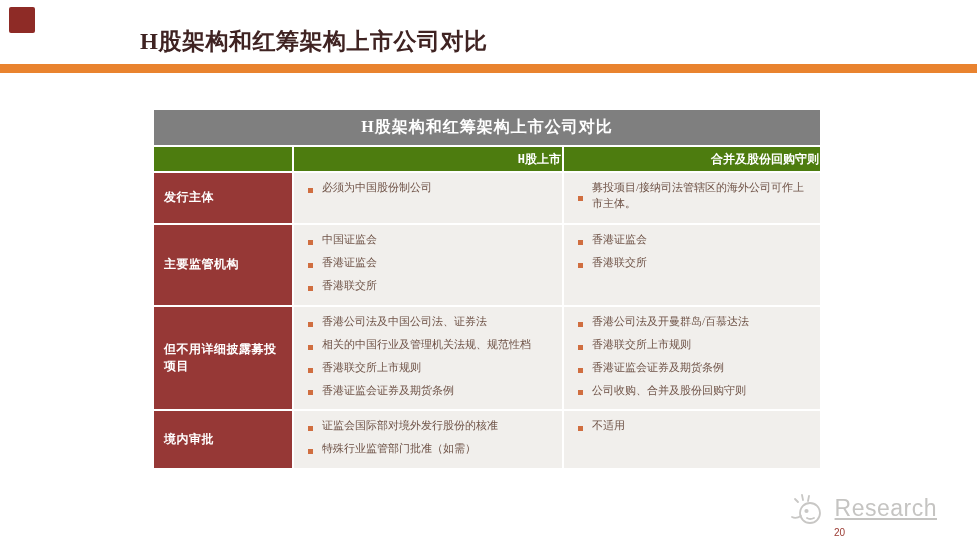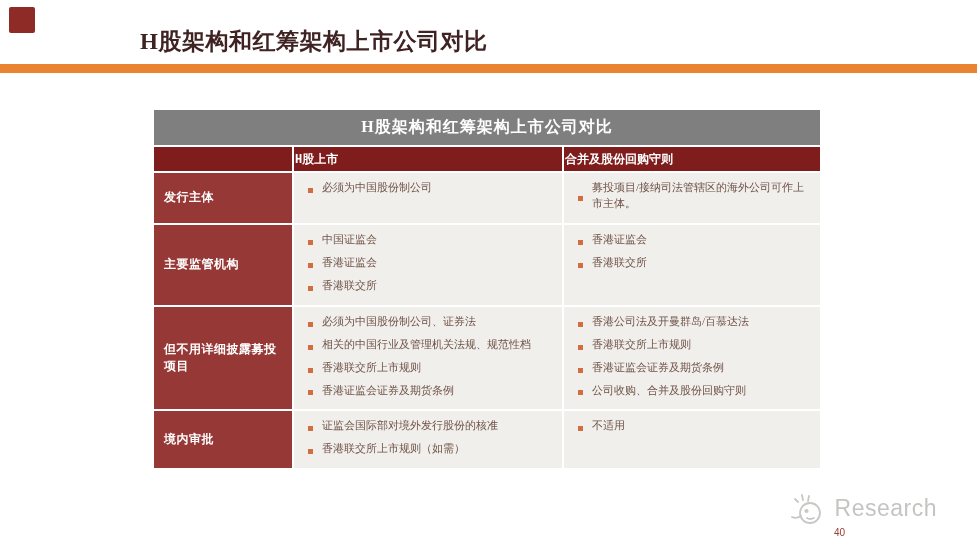--- a/index.html
+++ b/index.html
@@ -39,22 +39,22 @@
   table.cmp-table col.c1{width:138px;}
   table.cmp-table col.c2{width:268px;}
   table.cmp-table col.c3{width:256px;}
 
   .t-title th{
     background:#7f7f7f;color:#ffffff;height:33px;
     font-family:"Liberation Serif","DejaVu Serif",serif;
     font-size:16px;font-weight:bold;text-align:center;letter-spacing:1px;
   }
   .t-cols th{
-    background:#7f1d1d;color:#ffffff;height:22px;
-    font-size:12px;font-weight:bold;text-align:left;
+    background:#4d7c0f;color:#ffffff;height:22px;
+    font-size:12px;font-weight:bold;text-align:right;
     font-family:Liberation Mono, monospace;
   }
   th.row-label{
     background:#963836;color:#ffffff;
     font-size:12px;font-weight:bold;text-align:left;
     padding:0 6px 0 10px;vertical-align:middle;
     font-family:"Liberation Serif","DejaVu Serif",serif;
     letter-spacing:.5px;
   }
   td.cell{
@@ -71,20 +71,21 @@
   .sq{
     flex:0 0 auto;width:5px;height:5px;background:#d06e40;
     margin:5px 9px 0 2px;
   }
 
   
   .footer-brand{
     position:absolute;right:40px;top:489px;
     display:flex;align-items:center;gap:6px;
     color:#c5c4c2;
+    text-decoration:underline;
   }
   .footer-brand .brand-text{
     font-size:23px;color:#c5c4c2;letter-spacing:.5px;
     font-family:"Liberation Sans","DejaVu Sans",sans-serif;
   }
   .page-number{
     position:absolute;left:834px;top:527px;
     font-size:10px;color:#9a3a32;
   }
 </style>
@@ -165,21 +166,21 @@
               </li>
             </ul>
           </td>
         </tr>
         <tr style="height: 84px;">
           <th class="row-label">但不用详细披露募投项目</th>
           <td class="cell">
             <ul class="bullets">
               <li>
                 <span class="sq"></span>
-                <span>必须为中国股份制公司、证券法</span>
+                <span>香港公司法及中国公司法、证券法</span>
               </li>
               <li>
                 <span class="sq"></span>
                 <span>相关的中国行业及管理机关法规、规范性档</span>
               </li>
               <li>
                 <span class="sq"></span>
                 <span>香港联交所上市规则</span>
               </li>
               <li>
@@ -212,21 +213,21 @@
         <tr style="height: 45px;">
           <th class="row-label">境内审批</th>
           <td class="cell">
             <ul class="bullets">
               <li>
                 <span class="sq"></span>
                 <span>证监会国际部对境外发行股份的核准</span>
               </li>
               <li>
                 <span class="sq"></span>
-                <span>香港联交所上市规则（如需）</span>
+                <span>特殊行业监管部门批准（如需）</span>
               </li>
             </ul>
           </td>
           <td class="cell">
             <ul class="bullets">
               <li>
                 <span class="sq"></span>
                 <span>不适用</span>
               </li>
             </ul>
@@ -243,15 +244,15 @@
         <path d="M22 7 L21 12"></path>
         <circle cx="23" cy="24" r="10"></circle>
         <circle cx="19.5" cy="22" r="1.2" fill="#c8c7c5"></circle>
         <path d="M14 27 q-5 3 -9 1"></path>
         <path d="M20 29 q3 2 7 0"></path>
       </g>
     </svg>
     <span class="brand-text">Research</span>
   </div>
 
-  <div class="page-number">40</div>
+  <div class="page-number">20</div>
 
 </div>
 
 </body></html>

